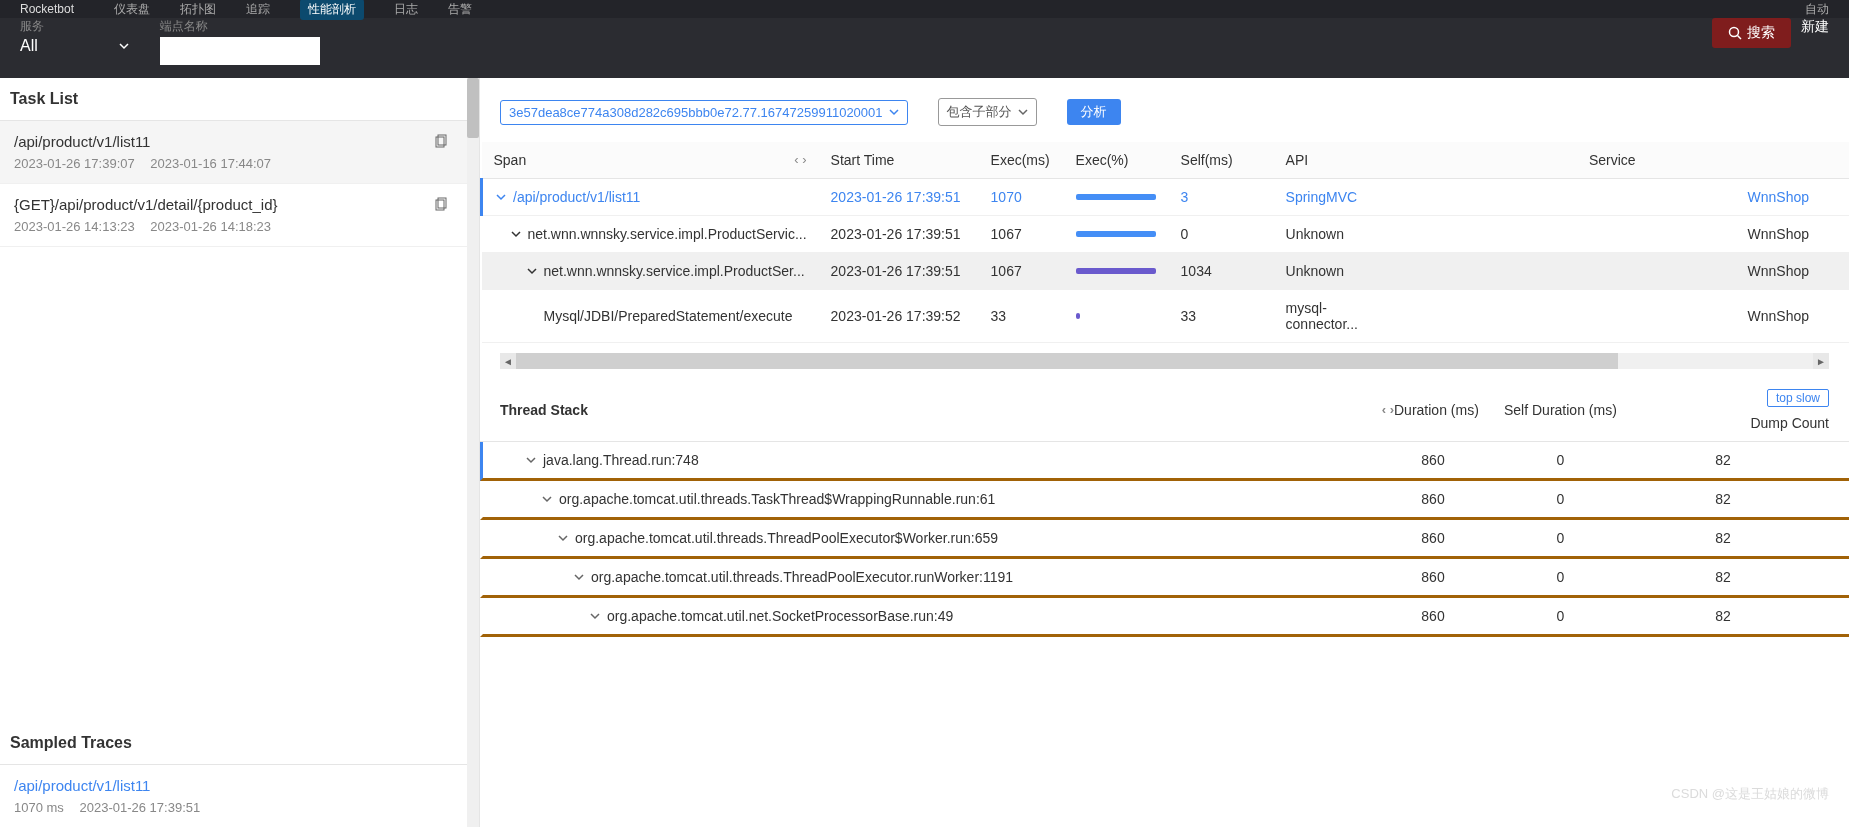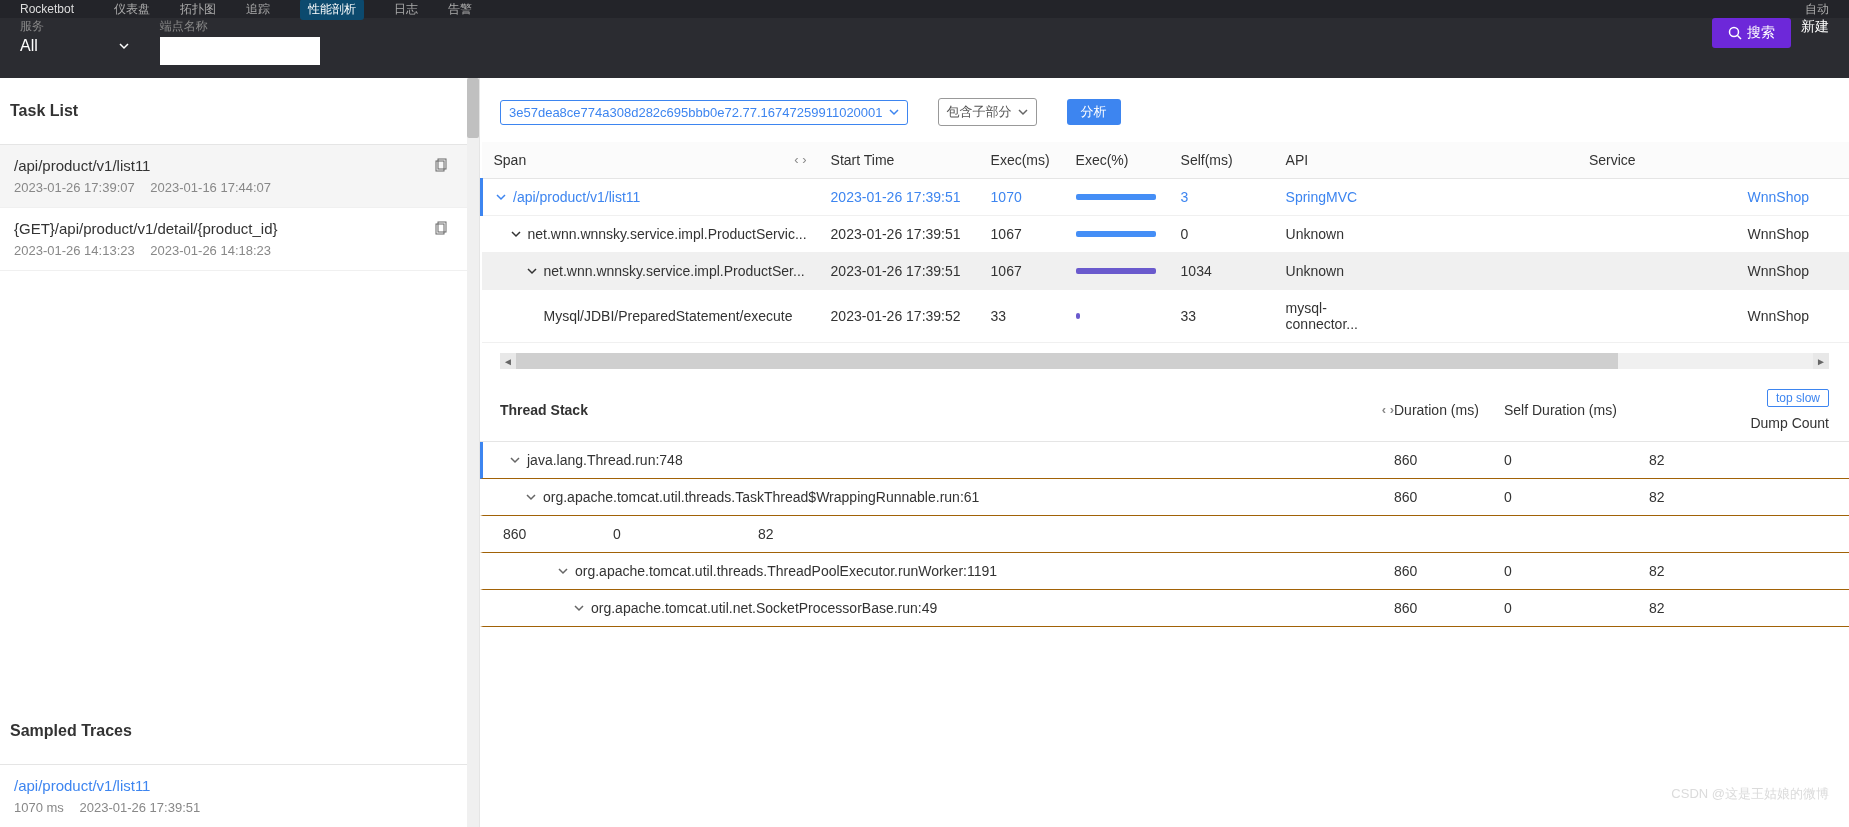--- a/index.html
+++ b/index.html
@@ -10,30 +10,30 @@
     .top-nav .nav-item { margin-right: 30px; color: #aaa; cursor: pointer; }
     .top-nav .nav-item.active { color: #fff; background: #0c4a6e; padding: 2px 8px; border-radius: 3px; font-family: Liberation Serif, serif; }
     .top-nav .right { margin-left: auto; display: flex; gap: 10px; align-items: center; }
     
     .filter-bar { background: #2b2c31; height: 60px; display: flex; align-items: flex-start; padding: 0 20px; }
     .filter-group { margin-right: 30px; }
     .filter-label { color: #888; font-size: 12px; display: block; margin-bottom: 2px; }
     .filter-select { color: #fff; font-size: 16px; cursor: pointer; display: flex; align-items: center; gap: 80px; }
     .filter-input { background: #fff; border: none; padding: 6px; width: 160px; height: 28px; }
     .filter-bar .right-actions { margin-left: auto; display: flex; gap: 10px; }
-    .btn-primary { background: #6d28d9; color: #fff; border: none; padding: 6px 16px; border-radius: 3px; cursor: pointer; display: flex; align-items: center; gap: 5px; font-size: 14px; }
+    .btn-primary { background: #7f1d1d; color: #fff; border: none; padding: 6px 16px; border-radius: 3px; cursor: pointer; display: flex; align-items: center; gap: 5px; font-size: 14px; }
     .btn-text { color: #fff; cursor: pointer; font-size: 14px; }
     
     .main { display: flex; height: calc(100% - 78px); }
     
     .sidebar { width: 480px; border-right: 1px solid #e5e5e5; display: flex; flex-direction: column; position: relative; }
     .sidebar-scroll { position: absolute; right: 0; top: 0; bottom: 0; width: 12px; background: #f0f0f0; }
     .sidebar-scroll-thumb { background: #c0c0c0; width: 100%; height: 60px; border-radius: 2px; }
     
-    .section-title { font-weight: bold; font-size: 16px; padding: 24px 10px; border-bottom: 1px solid #e5e5e5; }
+    .section-title { font-weight: bold; font-size: 16px; padding: 12px 10px; border-bottom: 1px solid #e5e5e5; }
     
     .task-item { padding: 12px 14px; border-bottom: 1px solid #f0f0f0; position: relative; cursor: pointer; }
     .task-item.active { background: #f5f5f5; }
     .task-item .task-title { font-size: 15px; color: #333; margin-bottom: 6px; }
     .task-item .task-times { color: #888; font-size: 13px; }
     .task-item .task-times span { margin-right: 12px; }
     .task-item .copy-icon { position: absolute; right: 30px; top: 12px; color: #666; cursor: pointer; }
     
     .trace-item { padding: 12px 14px; cursor: pointer; }
     .trace-item .trace-title { color: #3d85f0; font-size: 15px; margin-bottom: 6px; }
@@ -71,21 +71,21 @@
     .h-scroll-thumb { position: absolute; left: 0; top: 0; width: 85%; height: 100%; background: #cfcfcf; }
     
     .stack-header { display: flex; align-items: center; padding: 10px 20px; border-bottom: 1px solid #e5e5e5; margin-top: 10px; }
     .stack-header .col { font-size: 14px; color: #333; }
     .stack-header .col-name { flex: 1; font-weight: bold; }
     .stack-header .col-duration { width: 110px; }
     .stack-header .col-self { width: 145px; }
     .stack-header .col-dump { width: 180px; display: flex; gap: 8px; align-items: flex-end; flex-direction: column; }
     .tag-slow { border: 1px solid #3d85f0; color: #3d85f0; padding: 1px 8px; font-size: 12px; border-radius: 2px; }
     
-    .stack-row { display: flex; align-items: center; padding: 10px 20px; border-bottom: 1px solid #a16207; border-left: 3px solid transparent; }
+    .stack-row { display: flex; align-items: center; padding: 10px 36px; border-bottom: 3px solid #a16207; border-left: 3px solid transparent; text-align: center; }
     .stack-row.sel { border-left-color: #3d85f0; }
     .stack-row .col-name { flex: 1; display: flex; align-items: center; gap: 6px; font-size: 14px; }
     .stack-row .col-duration { width: 110px; }
     .stack-row .col-self { width: 145px; }
     .stack-row .col-dump { width: 180px; }
     .stack-indent-0 { padding-left: 0; }
     .stack-indent-1 { padding-left: 16px; }
     .stack-indent-2 { padding-left: 32px; }
     .stack-indent-3 { padding-left: 48px; }
     .stack-indent-4 { padding-left: 64px; }
@@ -325,20 +325,27 @@
             <svg width="12" height="12" viewBox="0 0 12 12">
               <path d="M2 4 L6 8 L10 4" stroke="#666" stroke-width="1.5" fill="none"></path>
             </svg>
             <span>org.apache.tomcat.util.threads.TaskThread$WrappingRunnable.run:61</span>
           </div>
     <div class="col-duration">860</div>
     <div class="col-self">0</div>
     <div class="col-dump">82</div>
         </div>
         <div class="stack-row">
+    <div class="col-name">
+            <span class="stack-indent-2"></span>
+            <svg width="12" height="12" viewBox="0 0 12 12">
+              <path d="M2 4 L6 8 L10 4" stroke="#666" stroke-width="1.5" fill="none"></path>
+            </svg>
+            <span>org.apache.tomcat.util.threads.ThreadPoolExecutor$Worker.run:659</span>
+          </div>
     <div class="col-duration">860</div>
     <div class="col-self">0</div>
     <div class="col-dump">82</div>
         </div>
         <div class="stack-row">
     <div class="col-name">
             <span class="stack-indent-3"></span>
             <svg width="12" height="12" viewBox="0 0 12 12">
               <path d="M2 4 L6 8 L10 4" stroke="#666" stroke-width="1.5" fill="none"></path>
             </svg>

